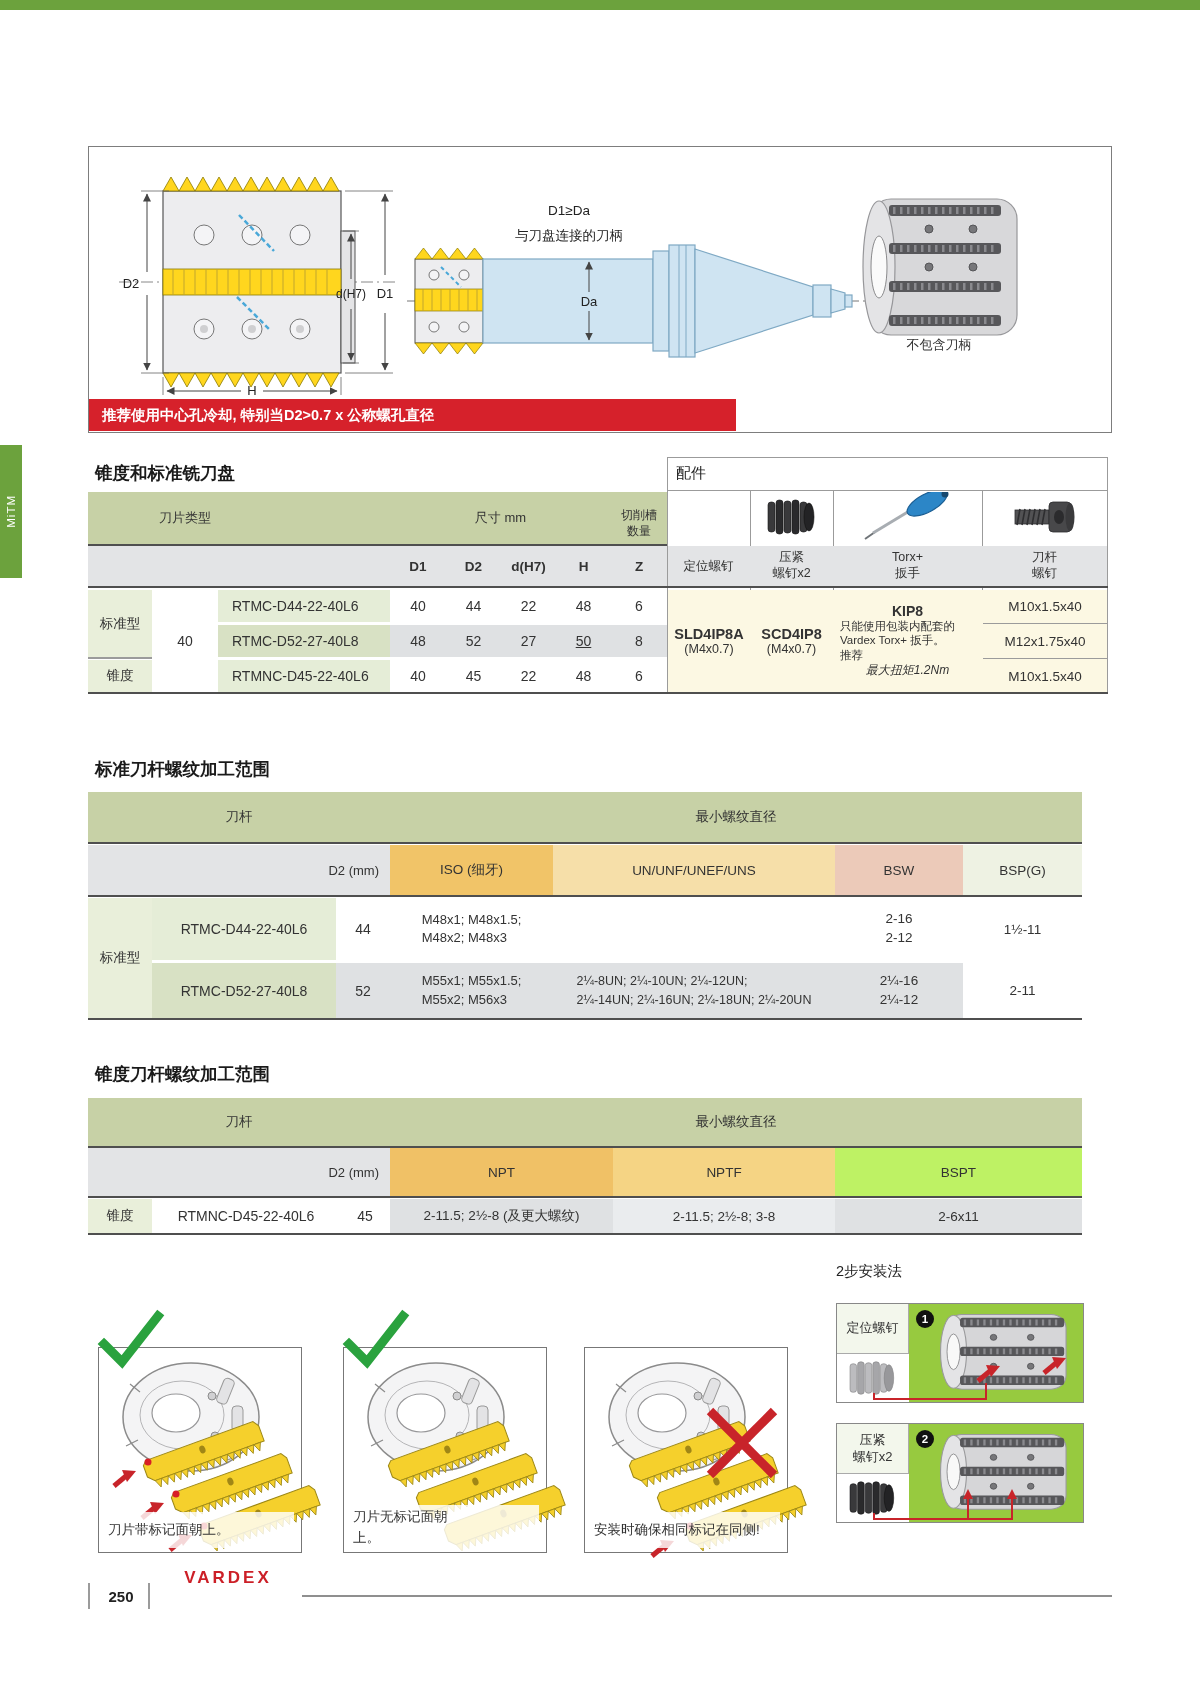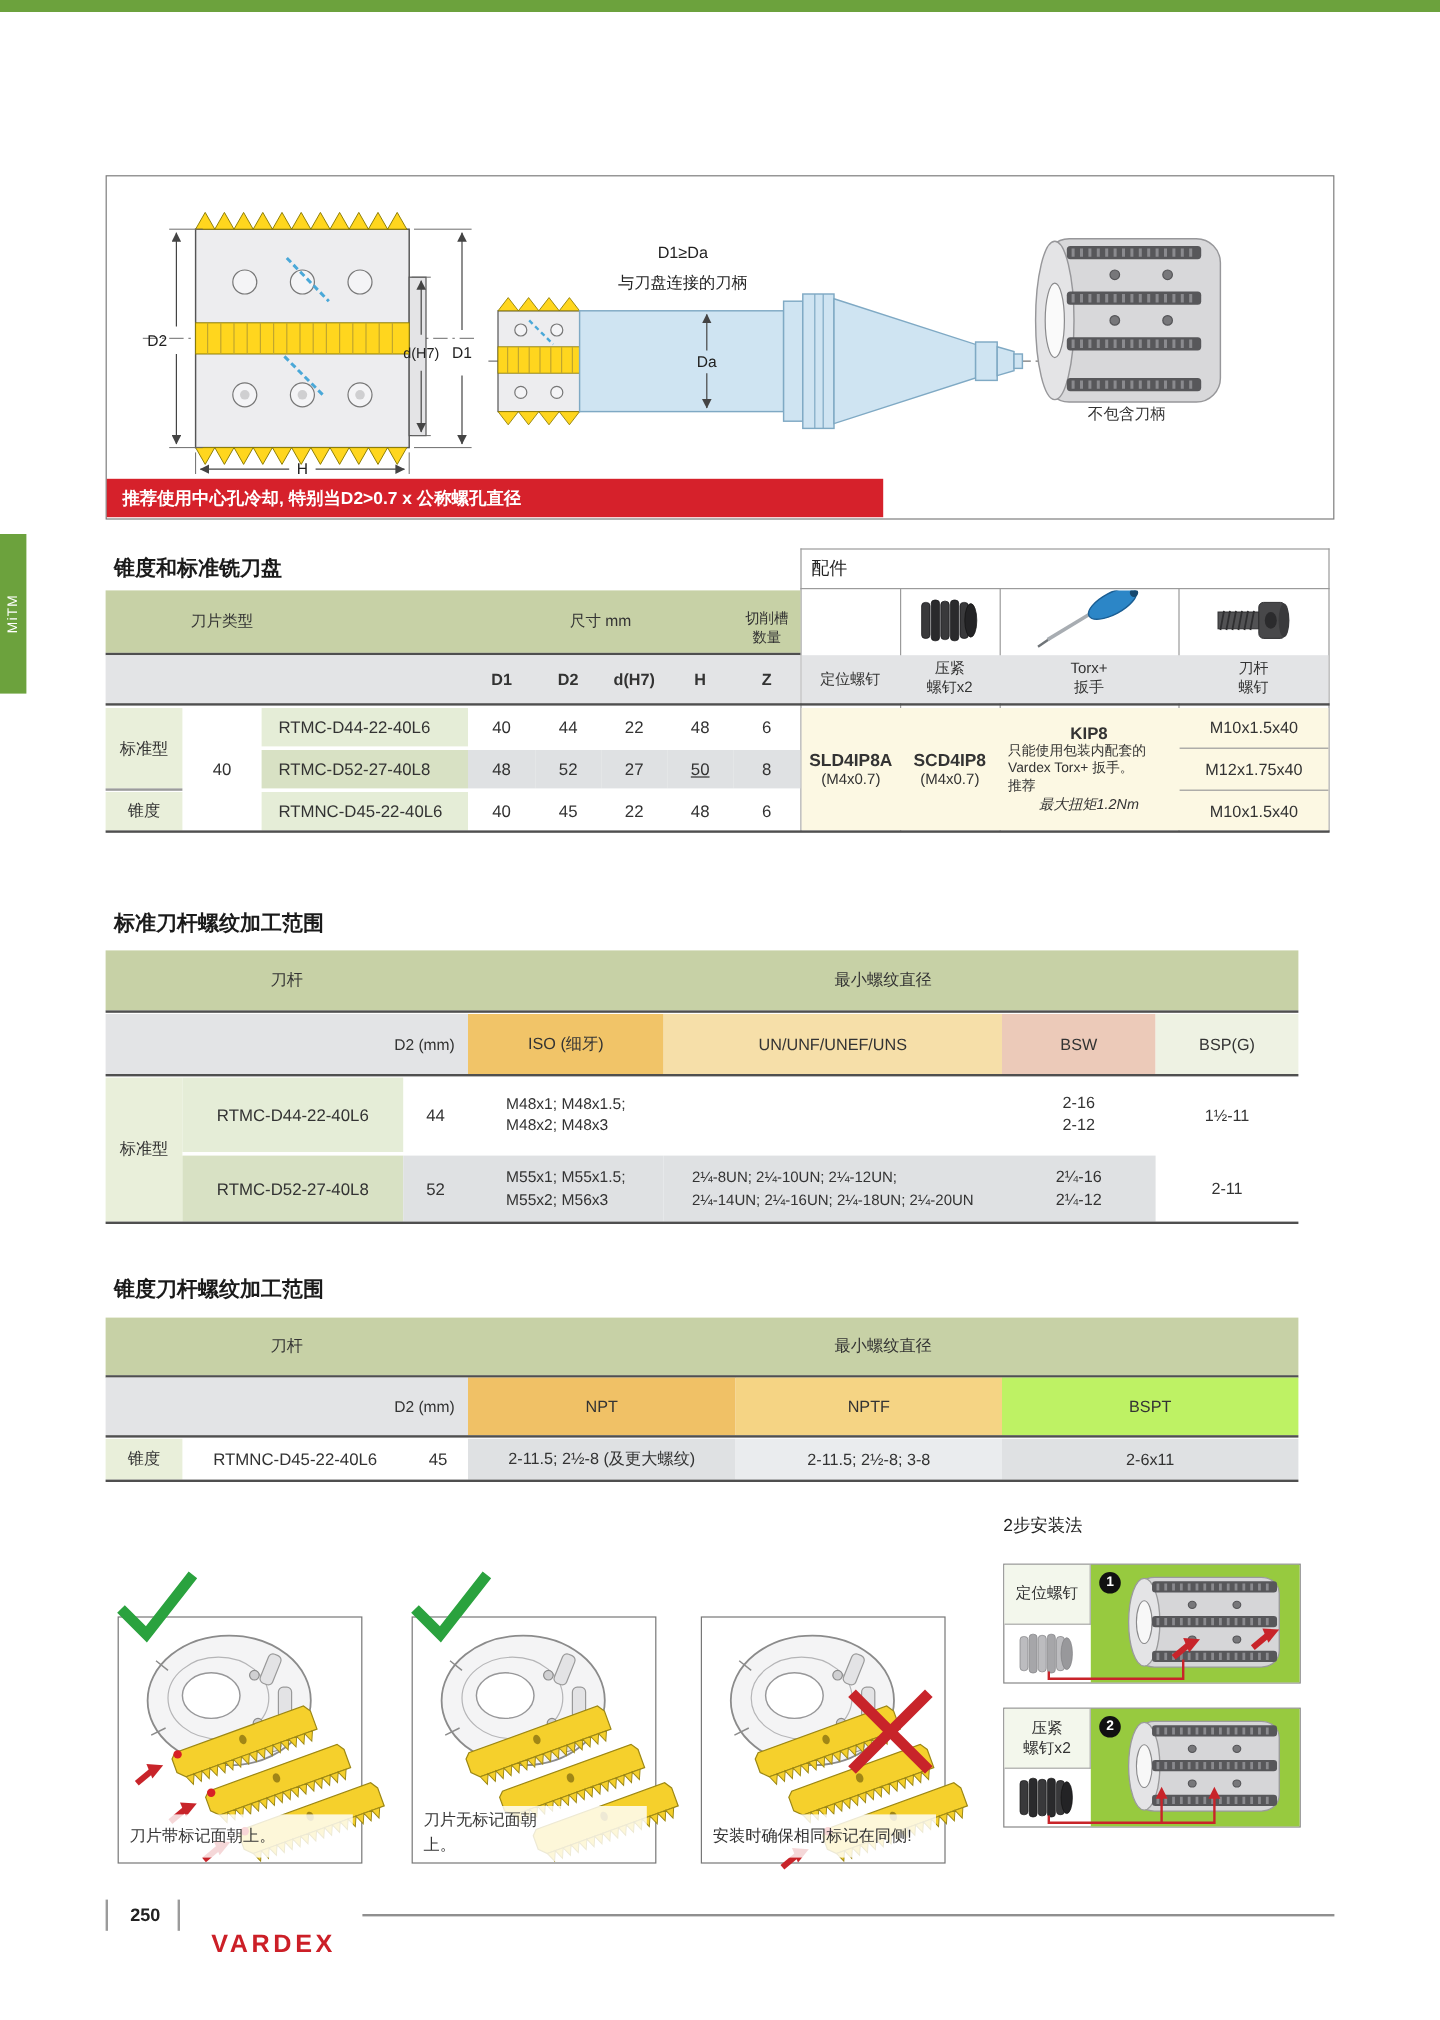--- a/index.html
+++ b/index.html
@@ -411,16 +411,16 @@
     <use href="#cutterphoto" transform="translate(98,8) scale(0.93,0.85)"></use>
     <path d="M38,90 V96 H176 V74 M132,96 V74" fill="none" stroke="#c8242a" stroke-width="2"></path>
     <polygon points="127,76 137,76 132,66" fill="#c8242a"></polygon>
     <polygon points="171,76 181,76 176,66" fill="#c8242a"></polygon>
   </svg>
   <div class="badge" style="left:916px;top:1430px;">2</div>
 
   <div class="gline" style="left:88px;top:1583px;width:2px;height:26px;"></div>
   <div class="c b" style="left:98px;top:1585px;width:46px;height:22px;font-size:15px;color:#222;">250</div>
   <div class="gline" style="left:148px;top:1583px;width:2px;height:26px;"></div>
-  <div class="c b" style="left:160px;top:1609px;width:136px;height:24px;font-size:21px;letter-spacing:3px;color:#cc1f27;text-align:right;">VARDEX</div>
+  <div class="c b" style="left:160px;top:1566px;width:136px;height:24px;font-size:17px;letter-spacing:3px;color:#cc1f27;text-align:right;">VARDEX</div>
   <div class="gline" style="left:302px;top:1595px;width:810px;height:2px;background:#8f8f8f;"></div>
 
 </div>
 
 </body></html>

